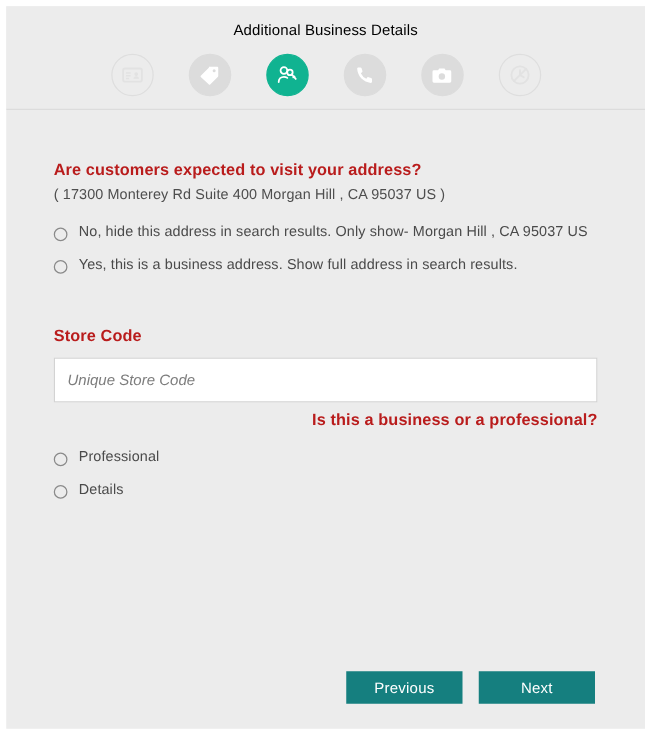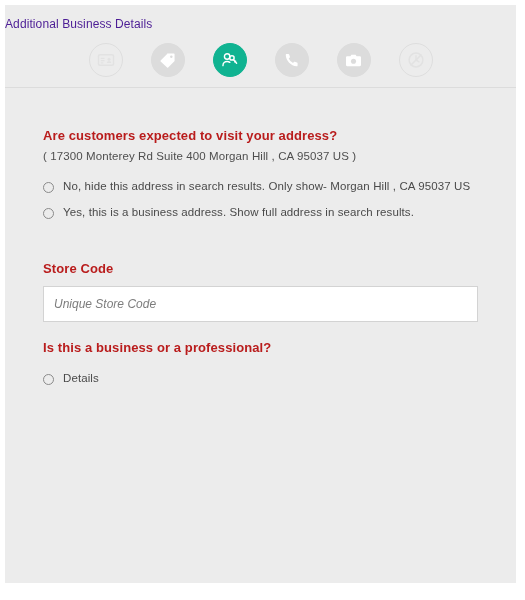--- a/index.html
+++ b/index.html
@@ -28,22 +28,23 @@
   }
 
   
   .wizard-header {
     height: 82px;
     background: #ececec;
     border-bottom: 1px solid #dcdcdc;
     position: relative;
   }
   .wizard-title {
+    text-align: center;
     font-size: 12px;
-    color: #4c1d95;
+    color: #000000;
     padding-top: 12px;
     letter-spacing: .1px;
     font-weight: 400;
   }
   .step-row {
     display: flex;
     justify-content: center;
     align-items: center;
     gap: 28px;
     margin-top: 12px;
@@ -266,25 +267,33 @@
         <span class="radio-mark"></span>
         <span class="radio-label">Yes, this is a business address. Show full address in search results.</span>
       </div>
     </div>
 
     <div class="spacer-sm"></div>
 
     <h2 class="section-title">Store Code</h2>
     <input class="store-input" type="text" placeholder="Unique Store Code" style="">
 
-    <h2 class="section-title" style="padding-top:18px;">Is this a business or a professional?</h2>
+    <h2 class="section-title" style="padding-top:6px;text-align:right;">Is this a business or a professional?</h2>
 
     <div class="radio-list">
       <div class="radio-row">
         <span class="radio-mark"></span>
+        <span class="radio-label">Professional</span>
+      </div>
+      <div class="radio-row">
+        <span class="radio-mark"></span>
         <span class="radio-label">Details</span>
       </div>
     </div>
 
   </div>
 
+  <div class="wizard-footer">
+    <button class="btn">Previous</button>
+    <button class="btn">Next</button>
+  </div>
 
 </div>
 
 </body></html>

